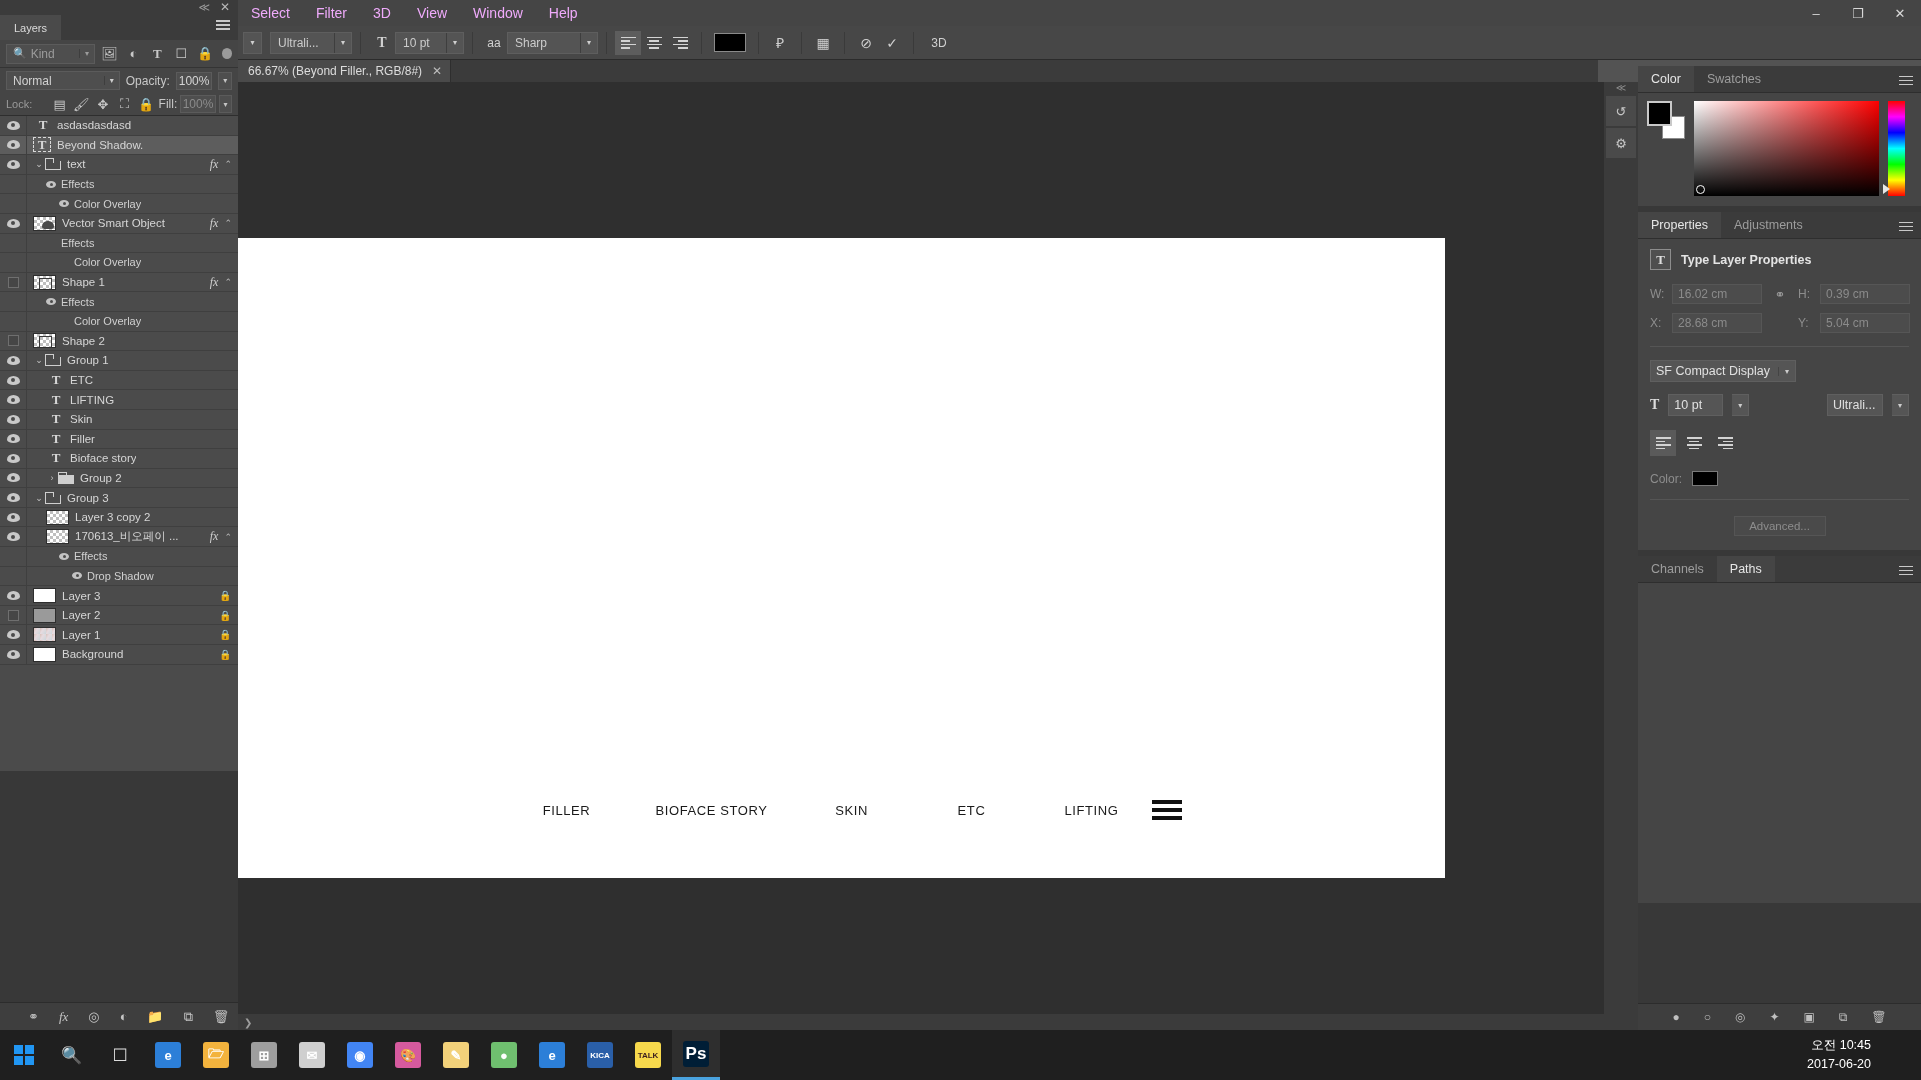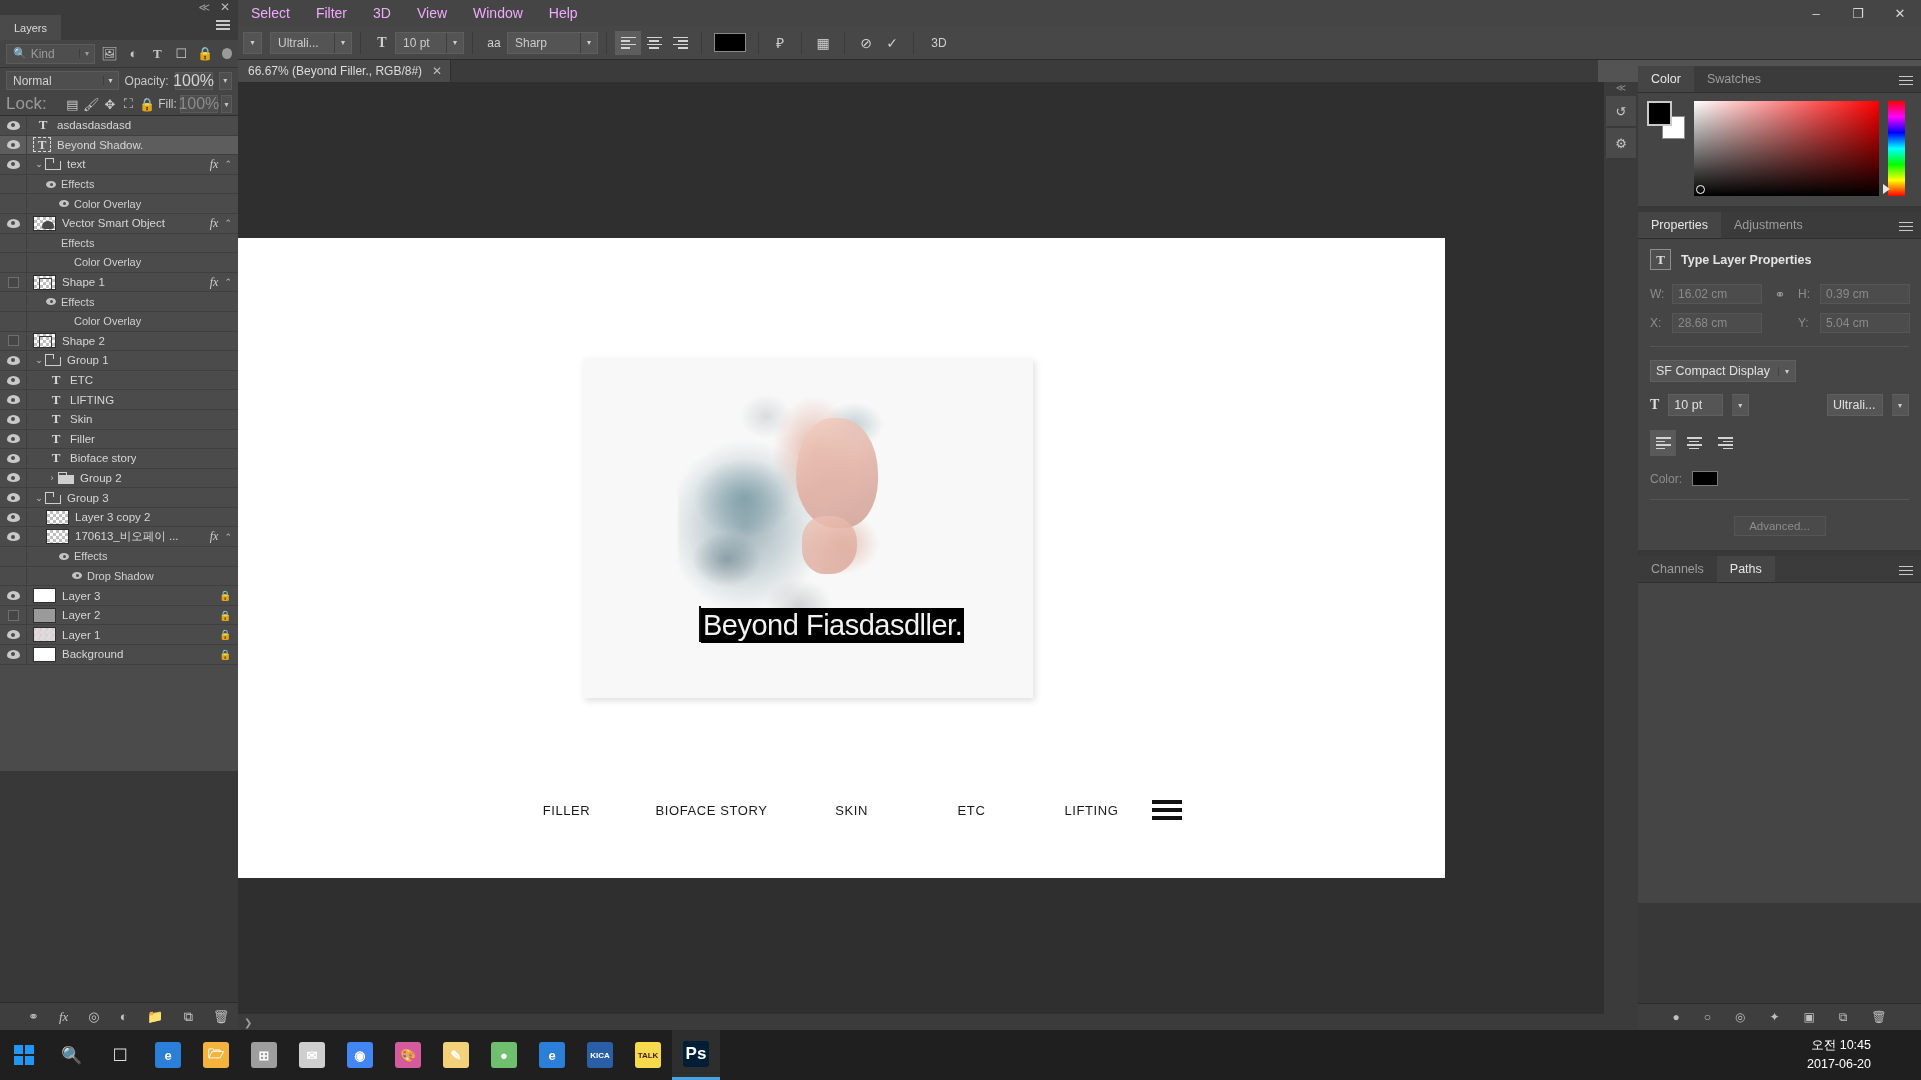--- a/index.html
+++ b/index.html
@@ -100,31 +100,31 @@
   .blend-select {
     width: 118px; height: 19px; background: #4e4e4e; border: 1px solid #5b5b5b;
     display: flex; align-items: center; color: #d2d2d2; font-size: 12px;
   }
   .blend-select .bval { padding-left: 6px; }
   .blend-select .barrow { margin-left: auto; width: 15px; text-align: center;
     font-size: 8px; border-left: 1px solid #3e3e3e; color: #cfcfcf; }
   .lbl { color: #c8c8c8; font-size: 12px; }
   .numbox {
     width: 38px; height: 18px; background: #4e4e4e; border: 1px solid #5b5b5b;
-    color: #d4d4d4; font-size: 16px; display: flex; align-items: center; justify-content: center;
+    color: #d4d4d4; font-size: 12px; display: flex; align-items: center; justify-content: center;
   }
   .numbox.dim { color: #8b8b8b; }
   .mini-arrow { width: 14px; height: 18px; background: #4e4e4e; border: 1px solid #5b5b5b;
     display: flex; align-items: center; justify-content: center; font-size: 8px; color: #c4c4c4; }
 
   .lp-lockrow {
     height: 23px; background: #454545; display: flex; align-items: center;
     padding: 0 6px; gap: 3px; border-bottom: 1px solid #2e2e2e;
   }
-  .lock-lbl { color: #9a9a9a; font-size: 17px; margin-right: 15px; text-align: center; }
+  .lock-lbl { color: #9a9a9a; font-size: 11px; margin-right: 15px; text-align: center; }
 
   
   .layerlist { background: #4b4b4b; height: 655px; overflow: hidden; }
   .lrow {
     height: 19.6px; display: flex; align-items: center;
     border-bottom: 1px solid #3f3f3f; position: relative;
   }
   .lrow.sel { background: #5d5d5d; }
   .lrow .eye {
     width: 27px; height: 100%; display: flex; align-items: center; justify-content: center;
@@ -858,29 +858,20 @@
   <div class="tabstrip">
     <div class="doctab">
       <span>66.67% (Beyond Filler., RGB/8#)</span>
       <span class="x">✕</span>
     </div>
   </div>
 
   <div class="workspace">
     <div class="artboard">
 
-      <div class="heroframe">
-        <div class="heroimg">
-          <div class="hero-smoke"></div>
-          <div class="hero-headshape"></div>
-          <div class="hero-hand"></div>
-        </div>
-        <div class="text-caret"></div>
-        <div class="selected-text">Beyond Fiasdasdller.</div>
-      </div>
 
       <div class="navmenu">
         <div class="navitem" style="width:130px;text-align:center">FILLER</div>
         <div class="navitem" style="width:160px;text-align:center">BIOFACE STORY</div>
         <div class="navitem" style="width:120px;text-align:center">SKIN</div>
         <div class="navitem" style="width:120px;text-align:center">ETC</div>
         <div class="navitem" style="width:120px;text-align:center">LIFTING</div>
         <span class="hamburger">
             <i></i>
             <i></i>

